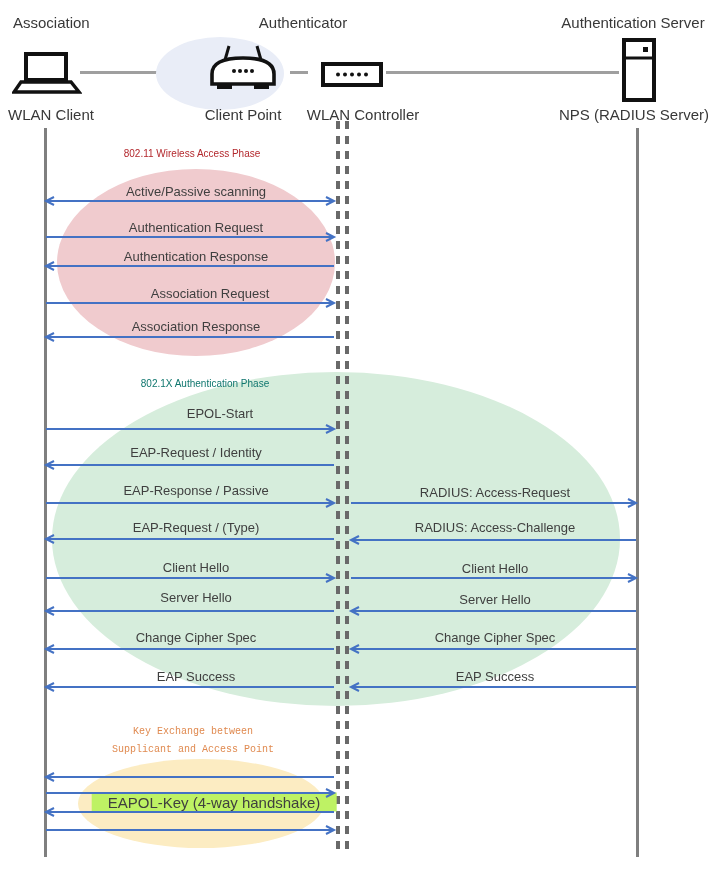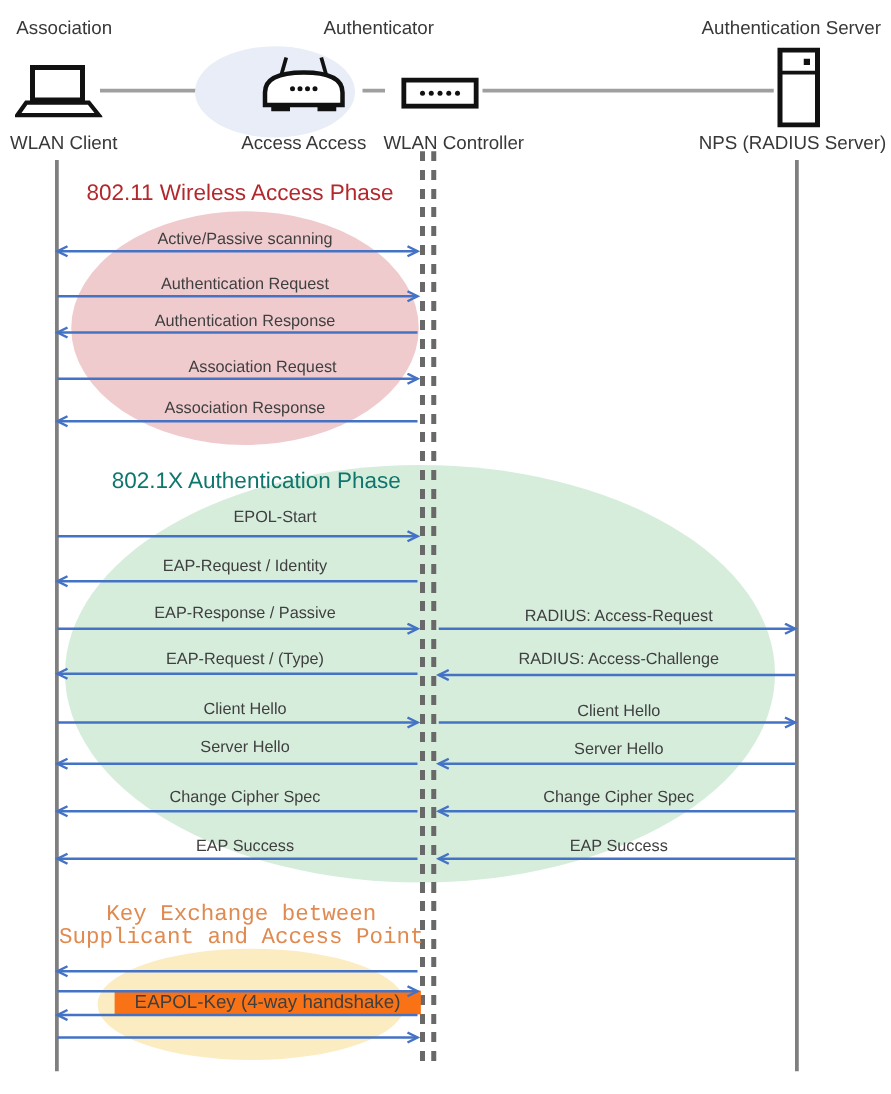--- a/index.html
+++ b/index.html
@@ -20,21 +20,21 @@
     background:repeating-linear-gradient(to bottom,#696969 0 8px,transparent 8px 15px);
   }
   
   .connector{position:absolute;height:3px;background:#9f9f9f;top:71px;z-index:0;}
   
   .device-icon{position:absolute;z-index:3;}
   
   .role-label{position:absolute;top:14px;font-size:15px;color:#383838;white-space:nowrap;z-index:4;}
   .centered{transform:translateX(-50%);}
   .device-label{position:absolute;top:106px;font-size:15px;color:#383838;white-space:nowrap;transform:translateX(-50%);z-index:4;}
-  .phase-title{position:absolute;font-size:18px;white-space:pre-line;text-align:center;transform:translate(-50%,-50%);z-index:4;line-height:18px;}
+  .phase-title{position:absolute;font-size:10px;white-space:pre-line;text-align:center;transform:translate(-50%,-50%);z-index:4;line-height:18px;}
   .title-red{color:#b3282d;}
   .title-green{color:#0f766e;}
   .title-orange{color:#e08a50;}
   .msg-label{
     position:absolute;transform:translate(-50%,-50%);white-space:nowrap;
     font-size:13px;color:#3f3f3f;z-index:3;
   }
   #arrow-layer{position:absolute;left:0;top:0;width:713px;height:875px;z-index:4;pointer-events:none;}
   .msg-arrow{stroke:#4472c4;stroke-width:2;}
 </style>
@@ -82,21 +82,21 @@
     <circle cx="45" cy="12.5" r="2" fill="#111111"></circle>
   </svg>
 
   <svg class="device-icon" style="left:621px;top:38px;" width="36" height="64" viewBox="0 0 36 64">
     <rect x="3" y="2" width="30" height="60" fill="#ffffff" stroke="#111111" stroke-width="4"></rect>
     <line x1="4" y1="20" x2="32" y2="20" stroke="#111111" stroke-width="3"></line>
     <rect x="22" y="9" width="5" height="5" fill="#111111"></rect>
   </svg>
 
   <div class="device-label" style="left:51px;">WLAN Client</div>
-  <div class="device-label" style="left:243px;">Access Access</div>
+  <div class="device-label" style="left:243px;">Client Point</div>
   <div class="device-label" style="left:363px;">WLAN Controller</div>
   <div class="device-label" style="left:634px;">NPS (RADIUS Server)</div>
 
   <div class="lifeline" style="left:44px;top:128px;height:729px;"></div>
   <div class="lifeline" style="left:636px;top:128px;height:729px;"></div>
   <div class="lifeline-dashed" style="left:336px;top:121px;height:734px;"></div>
   <div class="lifeline-dashed" style="left:345px;top:121px;height:734px;"></div>
 
   <div class="phase-title title-red" style="left:192px;top:154px;">802.11 Wireless Access Phase</div>
   <div class="phase-title title-green" style="left:205px;top:384px;">802.1X Authentication Phase</div>
@@ -146,14 +146,14 @@
     <div class="msg-label" style="left: 196px; top: 527px;">EAP-Request / (Type)</div>
     <div class="msg-label" style="left: 495px; top: 527px;">RADIUS: Access-Challenge</div>
     <div class="msg-label" style="left: 196px; top: 567px;">Client Hello</div>
     <div class="msg-label" style="left: 495px; top: 568px;">Client Hello</div>
     <div class="msg-label" style="left: 196px; top: 597px;">Server Hello</div>
     <div class="msg-label" style="left: 495px; top: 599px;">Server Hello</div>
     <div class="msg-label" style="left: 196px; top: 637px;">Change Cipher Spec</div>
     <div class="msg-label" style="left: 495px; top: 637px;">Change Cipher Spec</div>
     <div class="msg-label" style="left: 196px; top: 676px;">EAP Success</div>
     <div class="msg-label" style="left: 495px; top: 676px;">EAP Success</div>
-    <div class="msg-label" style="left: 214px; top: 802px; background: #f97316; padding: 1px 16px; font-size: 15px;">EAPOL-Key (4-way handshake)</div>
+    <div class="msg-label" style="left: 214px; top: 802px; background: #bef264; padding: 1px 16px; font-size: 15px;">EAPOL-Key (4-way handshake)</div>
   </div>
 
 </body></html>

